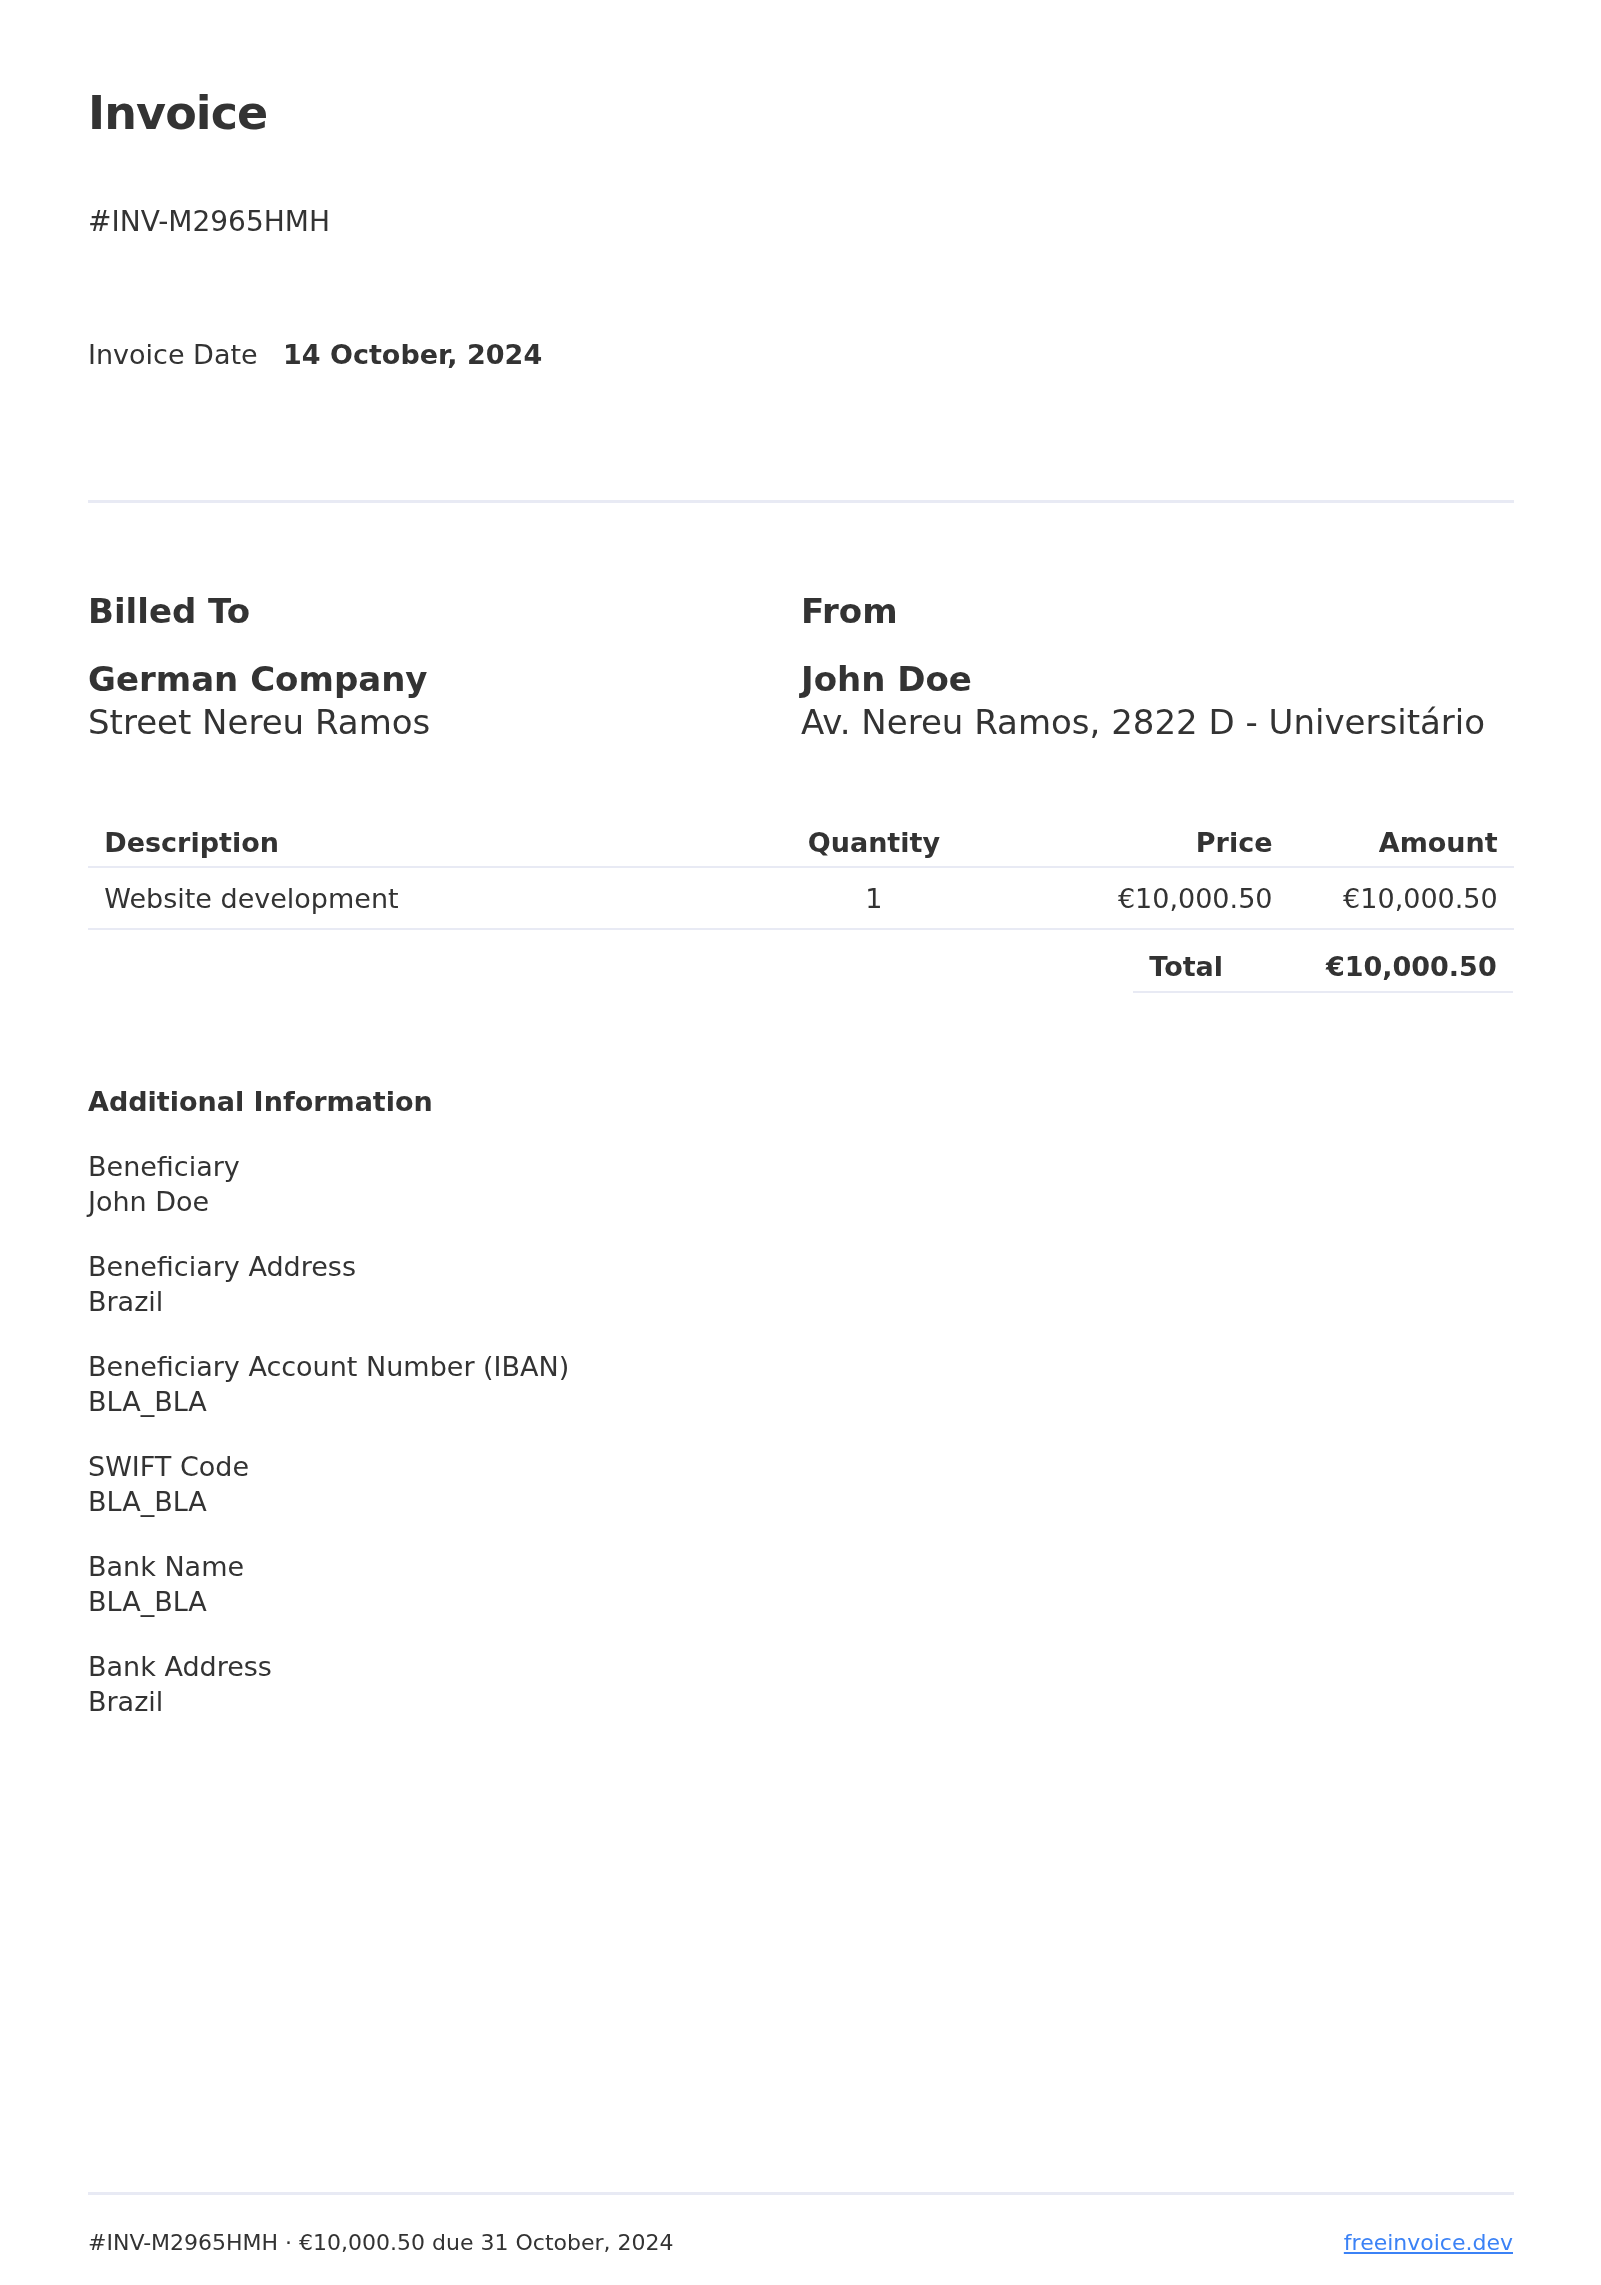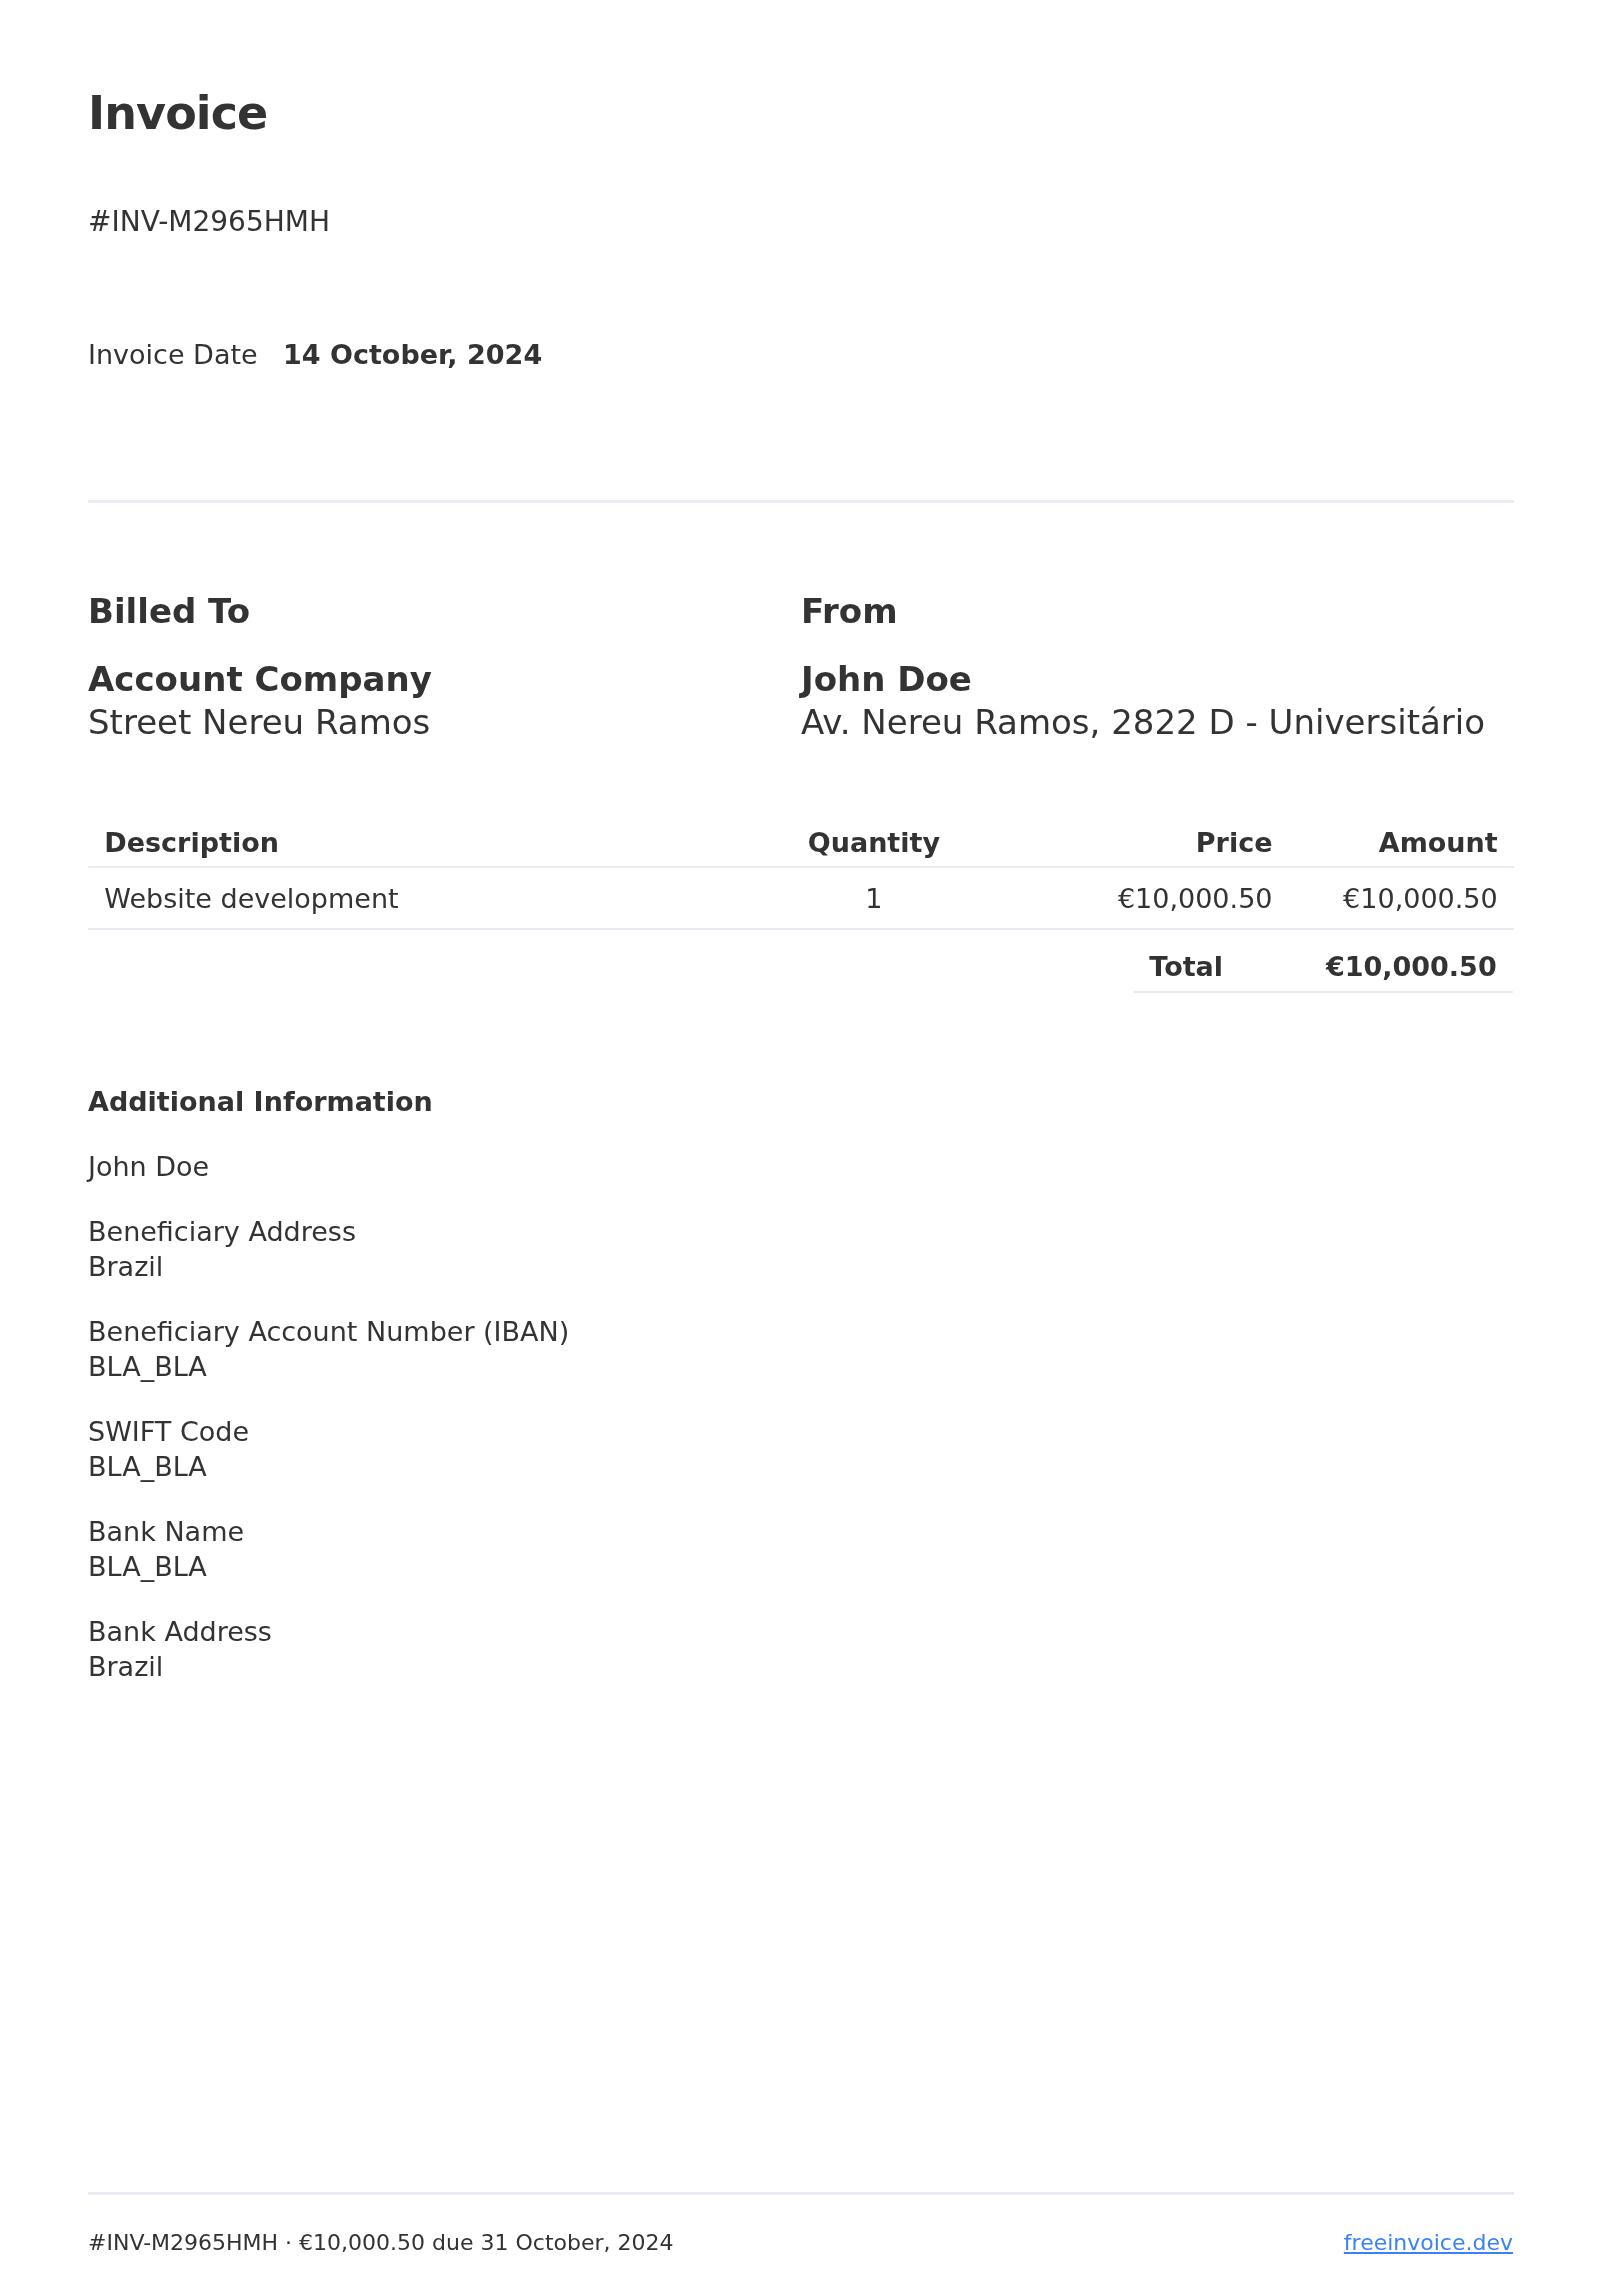--- a/index.html
+++ b/index.html
@@ -43,21 +43,21 @@
   <div class="row">
     <span class="lbl">Invoice Date</span>
     <span class="val">14 October, 2024</span>
   </div>
 </div>
 
 <div class="abs divider" style="top:500px"></div>
 
 <div class="abs party" style="left:88px">
   <div class="hd">Billed To</div>
-  <div class="nm">Account Company</div>
+  <div class="nm">German Company</div>
   <div class="ad">Street Nereu Ramos</div>
 </div>
 
 <div class="abs party" style="left:801px">
   <div class="hd">From</div>
   <div class="nm">John Doe</div>
   <div class="ad">Av. Nereu Ramos, 2822 D - Universitário</div>
 </div>
 
 <table class="items">
@@ -80,20 +80,21 @@
 </table>
 
 <div class="abs totalbox">
   <span class="tl">Total</span>
   <span class="tv">€10,000.50</span>
 </div>
 
 <div class="abs addl">
   <div class="hd">Additional Information</div>
   <div class="item">
+    <div>Beneficiary</div>
     <div>John Doe</div>
   </div>
   <div class="item">
     <div>Beneficiary Address</div>
     <div>Brazil</div>
   </div>
   <div class="item">
     <div>Beneficiary Account Number (IBAN)</div>
     <div>BLA_BLA</div>
   </div>

